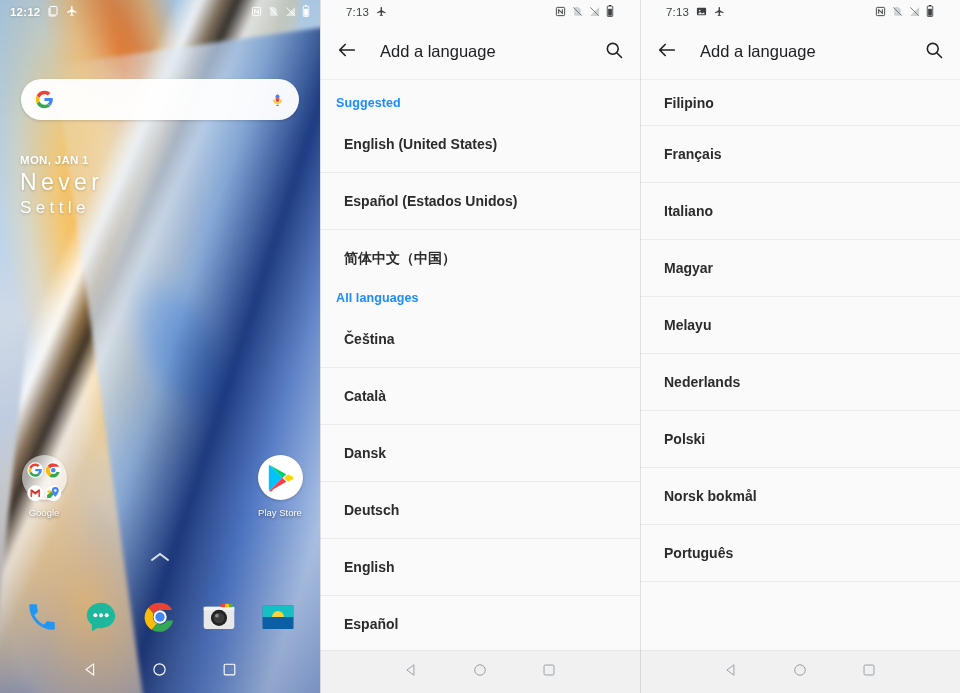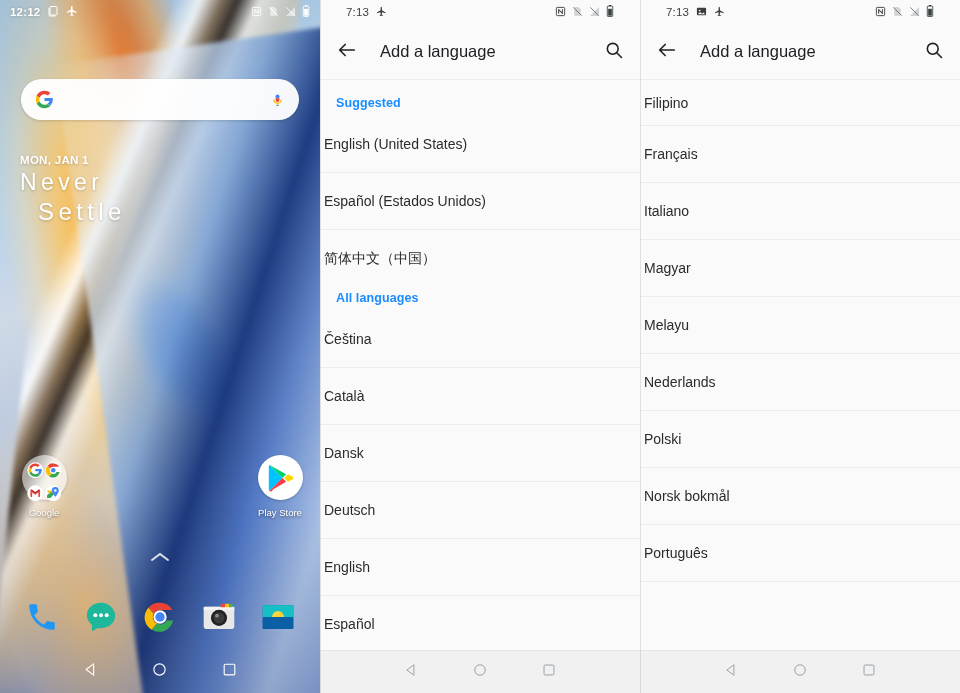--- a/index.html
+++ b/index.html
@@ -87,21 +87,21 @@
                 box-shadow:0 1px 3px rgba(0,0,0,.16); display:flex; align-items:center;
                 padding:0 14px; z-index:5; }
   .search-bar .glogo { width:19px; height:19px; }
   .search-bar .mic { margin-left:auto; width:15px; height:20px; }
 
   
   .ns-widget { position:absolute; left:20px; top:154px; z-index:5; color:#fff;
                text-shadow:0 1px 3px rgba(0,0,0,.22); }
   .ns-date { font-size:11.5px; font-weight:700; letter-spacing:.3px; }
   .ns-l1 { font-size:23px; font-weight:300; letter-spacing:4.4px; line-height:1.28; margin-top:2px; }
-  .ns-l2 { font-size:24px; font-weight:300; letter-spacing:4.4px; line-height:1.28; margin-left:18px; }
+  .ns-l2 { font-size:17px; font-weight:300; letter-spacing:4.4px; line-height:1.28; }
 
   
   .app { position:absolute; width:72px; text-align:center; z-index:5; }
   .app-label { margin-top:7px; font-size:9.5px; color:#fff; font-weight:400;
                text-shadow:0 1px 3px rgba(0,0,0,.55); }
   #app-google { left:8px; top:455px; }
   #app-playstore { left:244px; top:455px; }
 
   .folder-icon { width:45px; height:45px; margin:0 auto; border-radius:50%;
                  background:rgba(255,255,255,.55);
@@ -132,23 +132,23 @@
   .sb-light .clock { font-size:11.5px; font-weight:500; letter-spacing:.2px; }
 
   .appbar { flex:0 0 56px; display:flex; align-items:center; padding:0 16px;
             background:#fafafa; border-bottom:1px solid #eceff1; }
   .appbar-title { font-size:16.5px; color:#202124; margin-left:22px; font-weight:400; }
   .appbar-search { margin-left:auto; }
 
   .list { flex:1; overflow:hidden; background:#fafafa; }
   .section-head { padding:16px 16px 6px 16px; font-size:12.5px; font-weight:700;
                   color:#1a8cff; letter-spacing:.1px; }
-  .lang-row { height:57px; display:flex; align-items:center; padding:0 4px;
+  .lang-row { height:57px; display:flex; align-items:center; padding:0 24px;
               font-size:14px; color:#2b2b2b; border-bottom:1px solid #ececec;
-              background:#fafafa; }
+              background:#fafafa;font-weight:bold; }
   .lang-row.nobord { border-bottom:none; }
   .lang-row.cjk { font-size:14px; }
 
   .navbar-light { flex:0 0 43px; background:#f1f1f1;
                   display:flex; align-items:center; justify-content:space-around;
                   padding:0 56px; border-top:1px solid #e6e6e6; }
 
   .panel-divider { position:absolute; top:0; bottom:0; width:1px; background:rgba(0,0,0,.10); }
 </style>
 </head>

